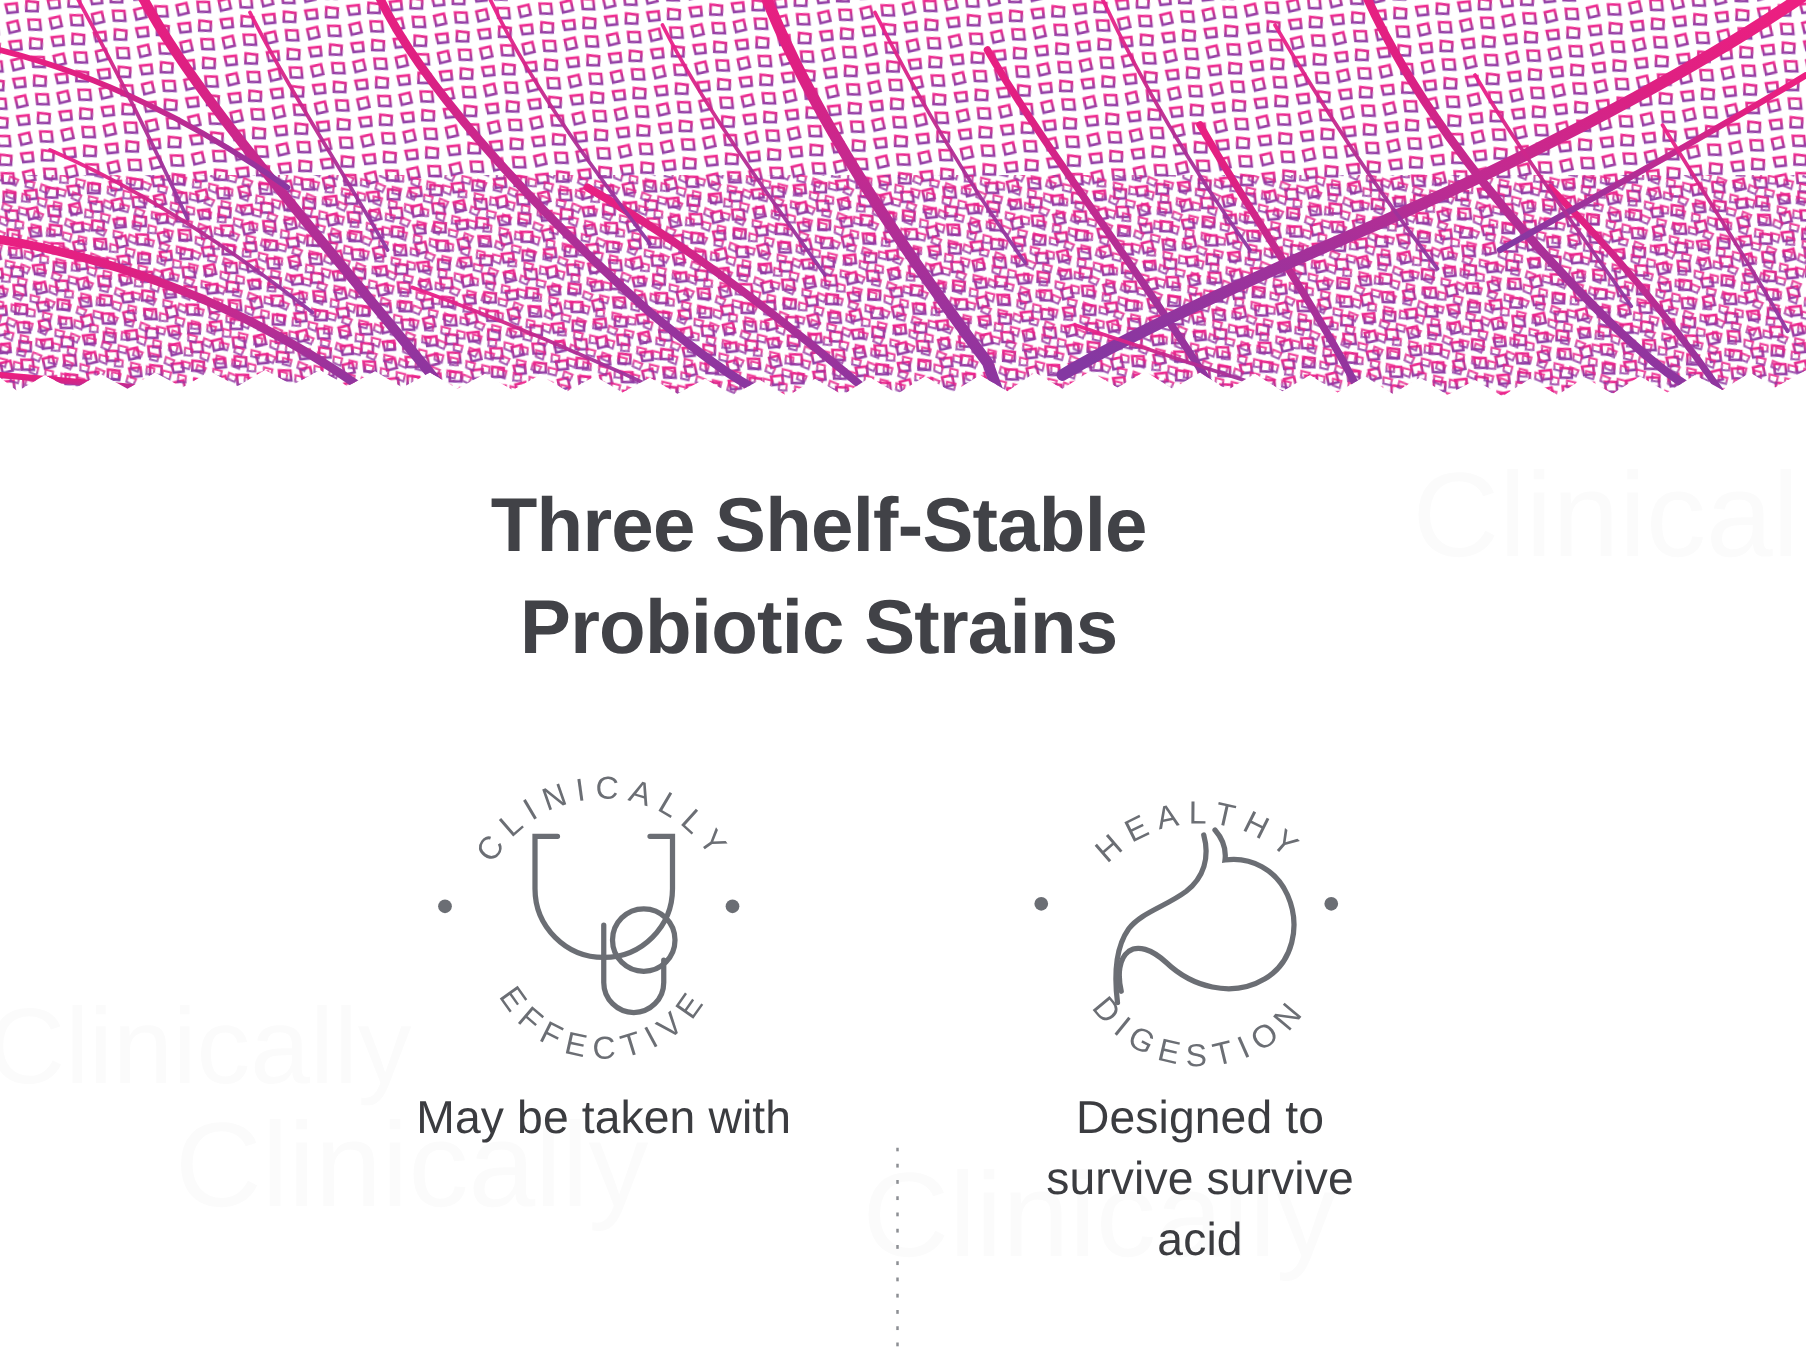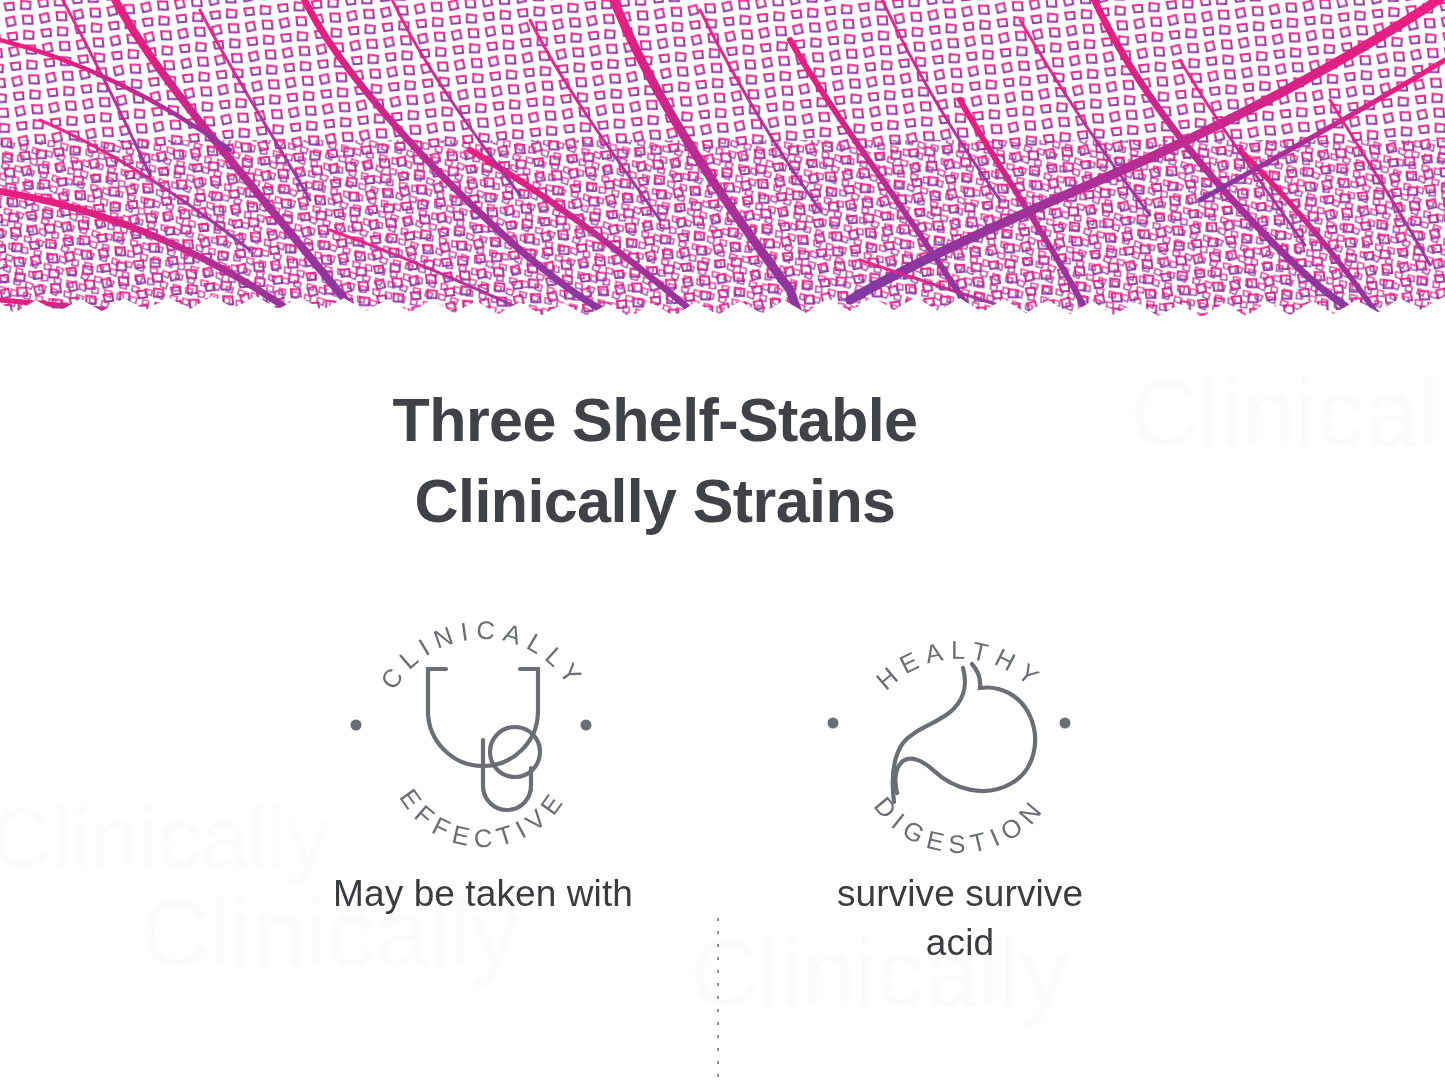--- a/index.html
+++ b/index.html
@@ -203,21 +203,21 @@
 
 <div id="content">
 
   <div class="ghost" style="left:-10px; top:470px; font-size:86px;">Clinically</div>
   <div class="ghost" style="left:140px; top:560px; font-size:96px;">Clinically</div>
   <div class="ghost" style="left:690px; top:600px; font-size:96px;">Clinically</div>
   <div class="ghost" style="left:1130px; top:40px; font-size:96px;">Clinically</div>
 
   <div id="heading">
     <span class="ln">Three Shelf-Stable</span>
-    <span class="ln">Clinically Strains</span>
+    <span class="ln">Probiotic Strains</span>
   </div>
 
   <div id="divider"></div>
 
   <div id="cols">
 
     <div class="col" id="col-0">
       <div class="badge">
         <svg viewBox="0 0 290 290">
           <defs>
@@ -275,19 +275,20 @@
                      C 170 219, 138 209, 118 190
                      C 106 179, 95 176, 88 181
                      C 80 187, 79 200, 82 213"></path>
             <path d="M148 88 C 153 106, 148 122, 134 133
                      C 118 145, 98 150, 88 163
                      C 78 177, 76 198, 79 222"></path>
           </g>
         </svg>
       </div>
       <div class="caption">
+        <div>Designed to</div>
         <div>survive survive</div>
         <div>acid</div>
       </div>
     </div>
 
   </div>
 </div>
 
 </body></html>

